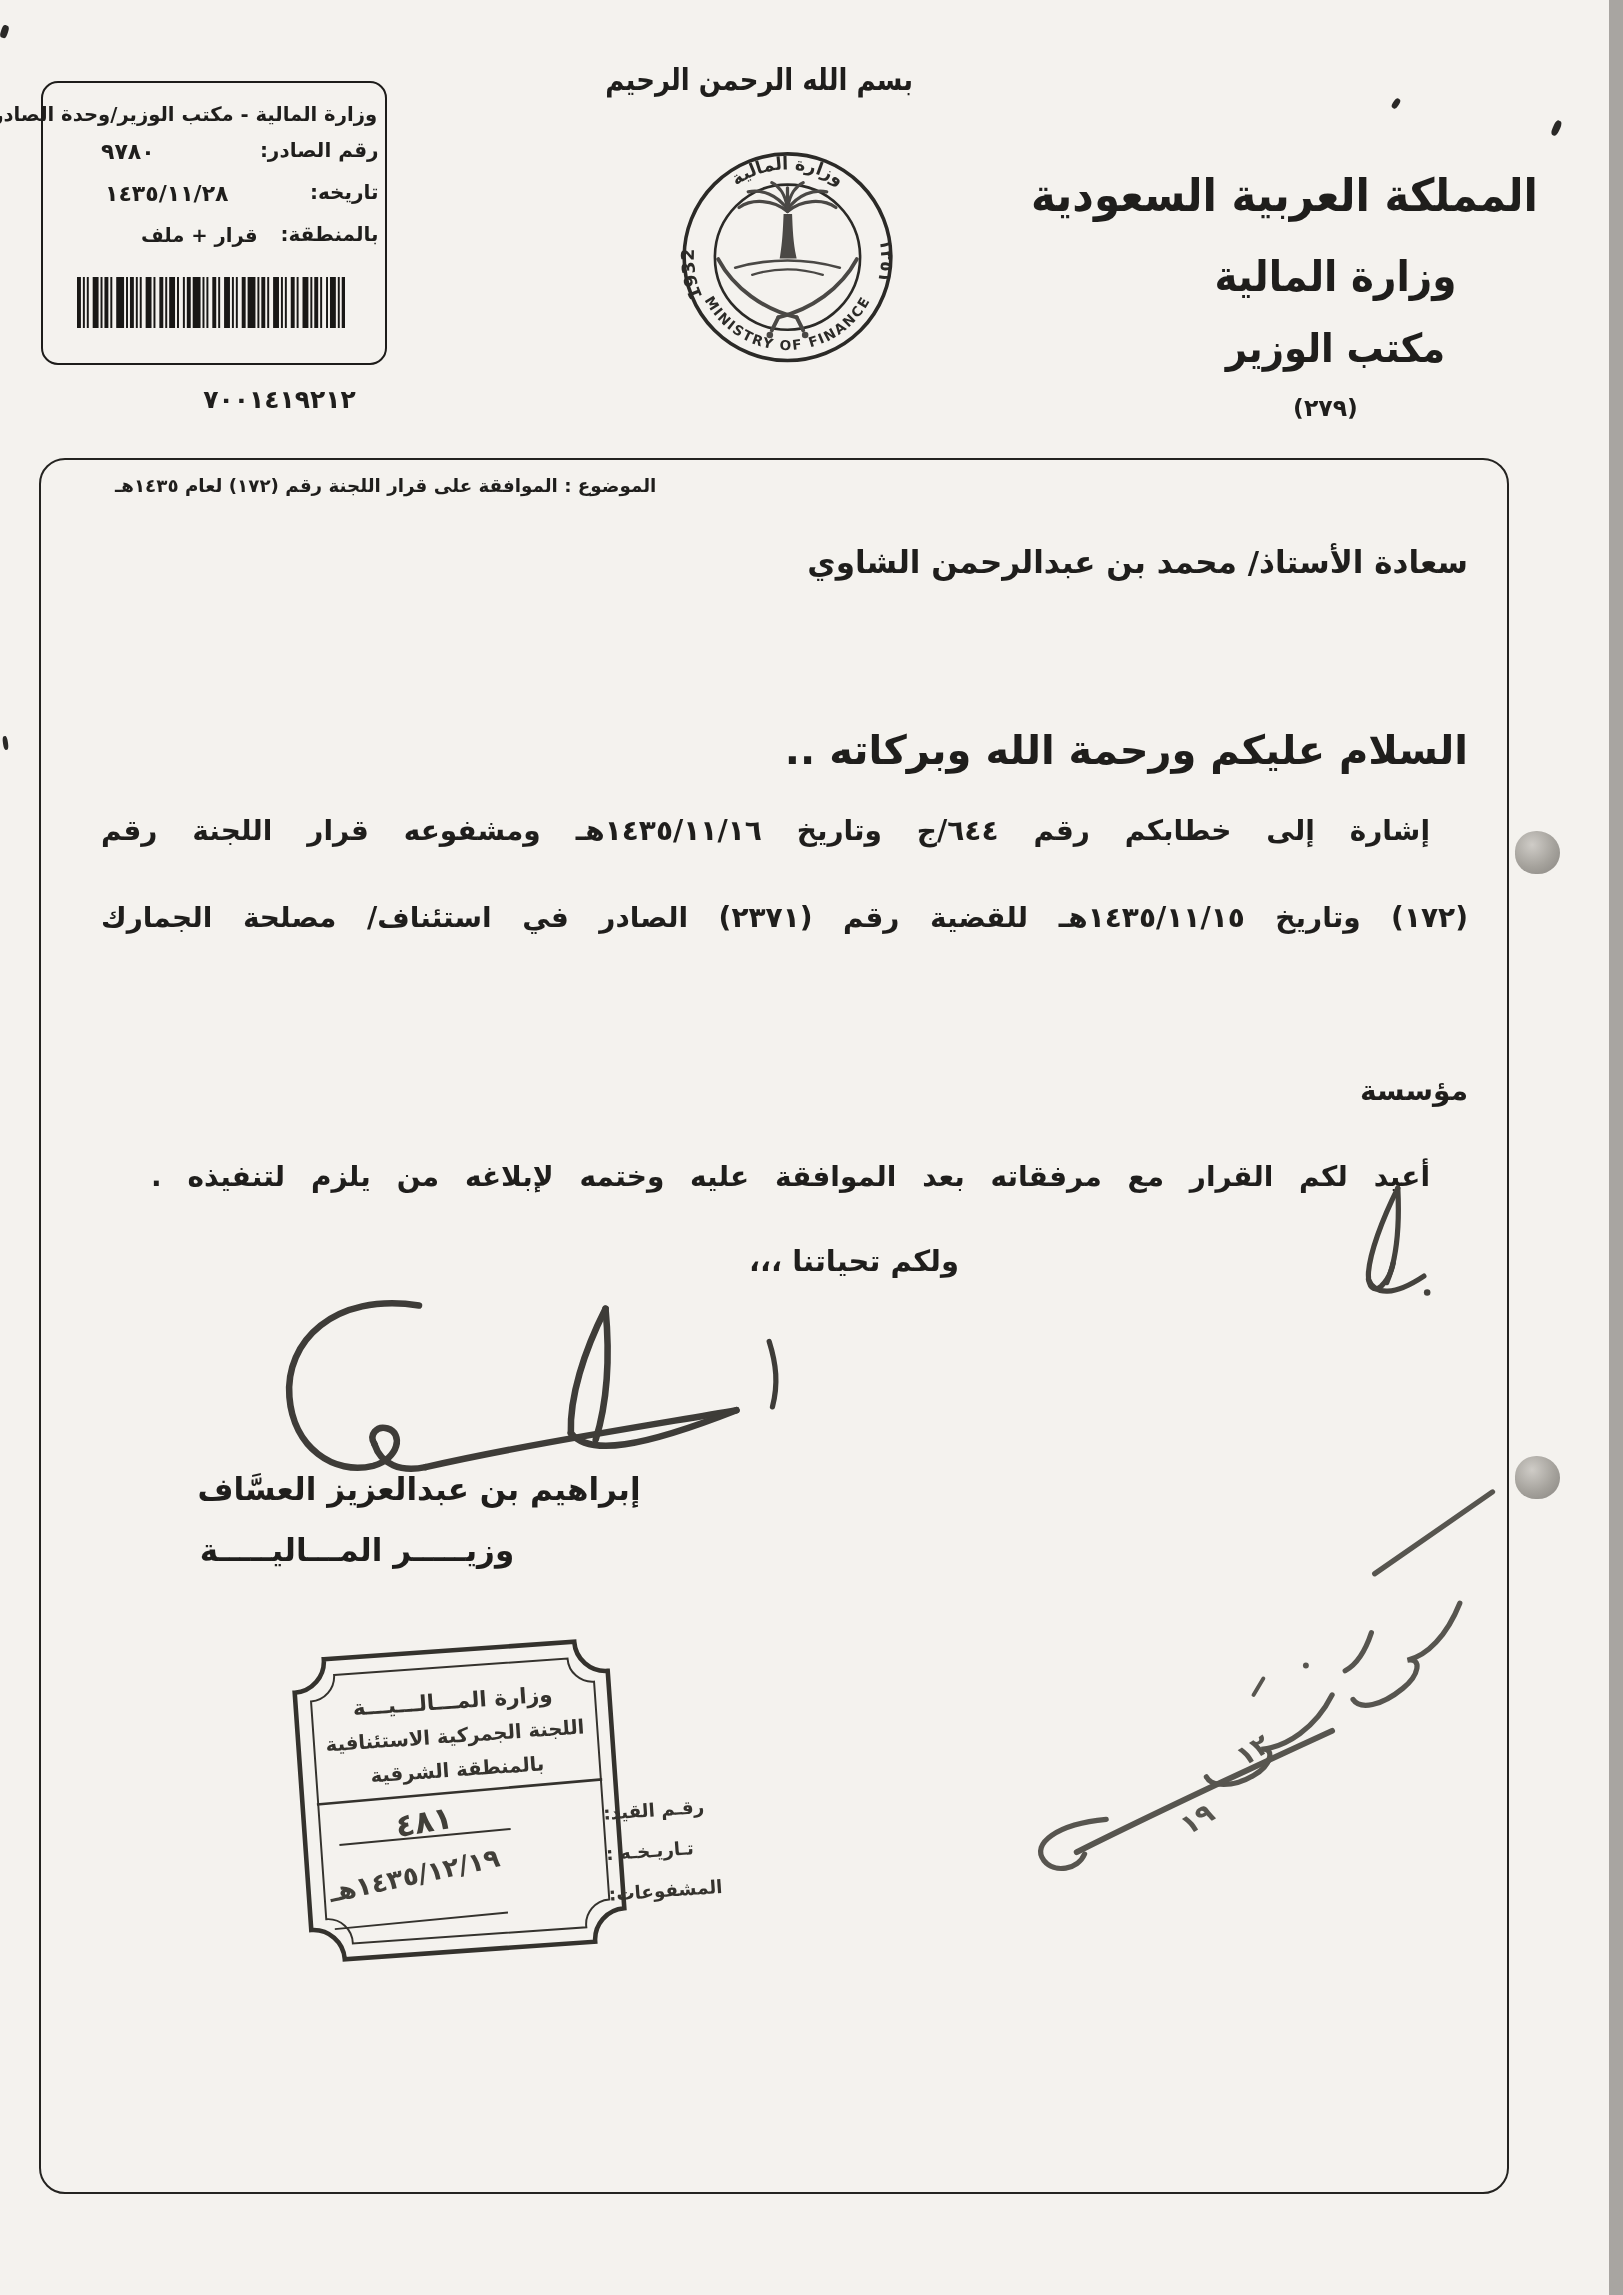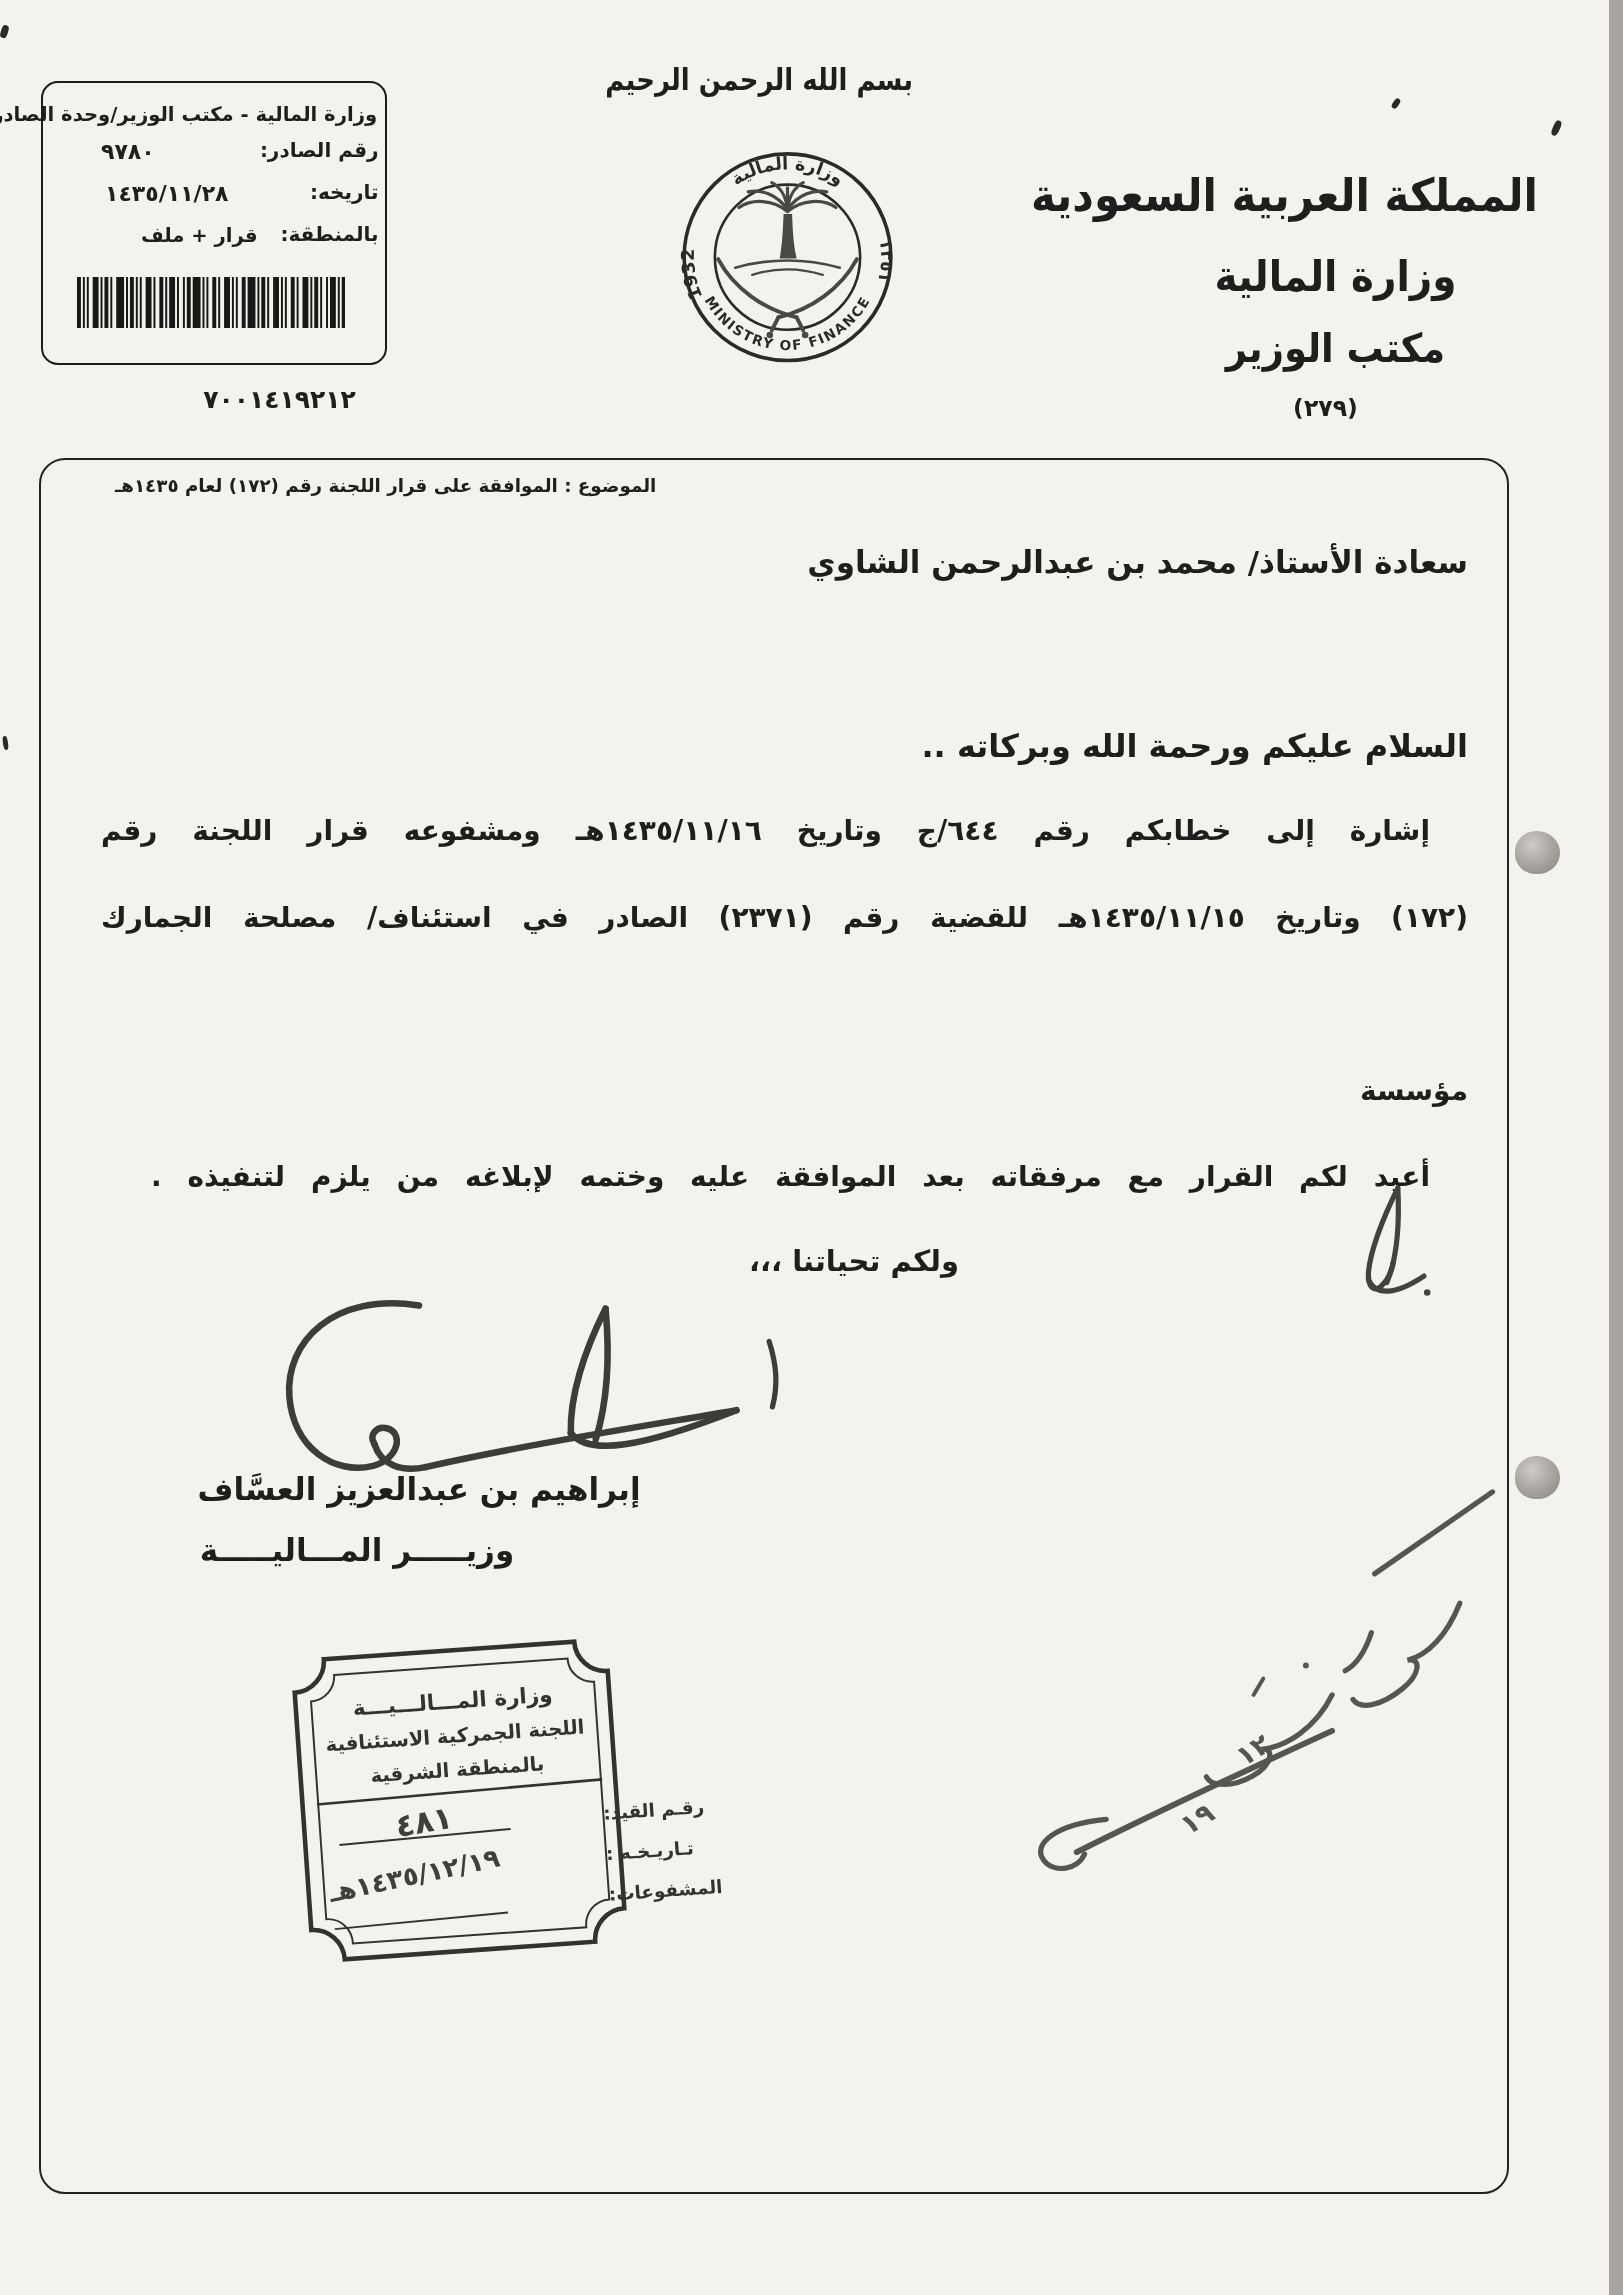--- a/index.html
+++ b/index.html
@@ -144,21 +144,21 @@
   <div class="t ctr" style="left:1132px;top:171px;width:406px;font-size:42px;transform:scaleY(1.08);">المملكة العربية السعودية</div>
   <div class="t ctr" style="left:1185px;top:254px;width:301px;font-size:39px;transform:scaleY(1.08);">وزارة المالية</div>
   <div class="t ctr" style="left:1211px;top:327px;width:249px;font-size:37px;transform:scaleY(1.08);">مكتب الوزير</div>
   <div class="t ctr" style="left:1273px;top:394px;width:105px;font-size:23.6px;">(٢٧٩)</div>
 
   <div class="letterbox" style="left:39px;top:458px;width:1466px;height:1732px;"></div>
 
   <div class="t" style="left:115px;top:475px;font-size:18.3px;">الموضوع : الموافقة على قرار اللجنة رقم (١٧٢) لعام ١٤٣٥هـ</div>
 
   <div class="t" style="right:155px;top:544px;font-size:31px;">سعادة الأستاذ/ محمد بن عبدالرحمن الشاوي</div>
-  <div class="t" style="right:155px;top:727px;font-size:32px;text-align:center;">السلام عليكم ورحمة الله وبركاته ..</div>
+  <div class="t" style="right:155px;top:727px;font-size:40px;text-align:center;">السلام عليكم ورحمة الله وبركاته ..</div>
 
   <div class="t just" style="left:101px;right:193px;top:814px;font-size:28px;">إشارة إلى خطابكم رقم ٦٤٤/ج وتاريخ ١٤٣٥/١١/١٦هـ ومشفوعه قرار اللجنة رقم</div>
   <div class="t just" style="left:101px;right:155px;top:901px;font-size:28px;">(١٧٢) وتاريخ ١٤٣٥/١١/١٥هـ للقضية رقم (٢٣٧١) الصادر في استئناف/ مصلحة الجمارك</div>
   <div class="t" style="left:155px;right:155px;top:1074px;font-size:28px;display:flex;">
     <span>مؤسسة</span>
   </div>
   <div class="t just" style="left:151px;right:193px;top:1160px;font-size:28px;">أعيد لكم القرار مع مرفقاته بعد الموافقة عليه وختمه لإبلاغه من يلزم لتنفيذه .</div>
   <div class="t ctr" style="left:733px;top:1244px;width:242px;font-size:29px;">ولكم تحياتنا ،،،</div>
 
   <svg style="left:1329px;top:1175px;" width="105" height="137" viewBox="0 0 160 210">

